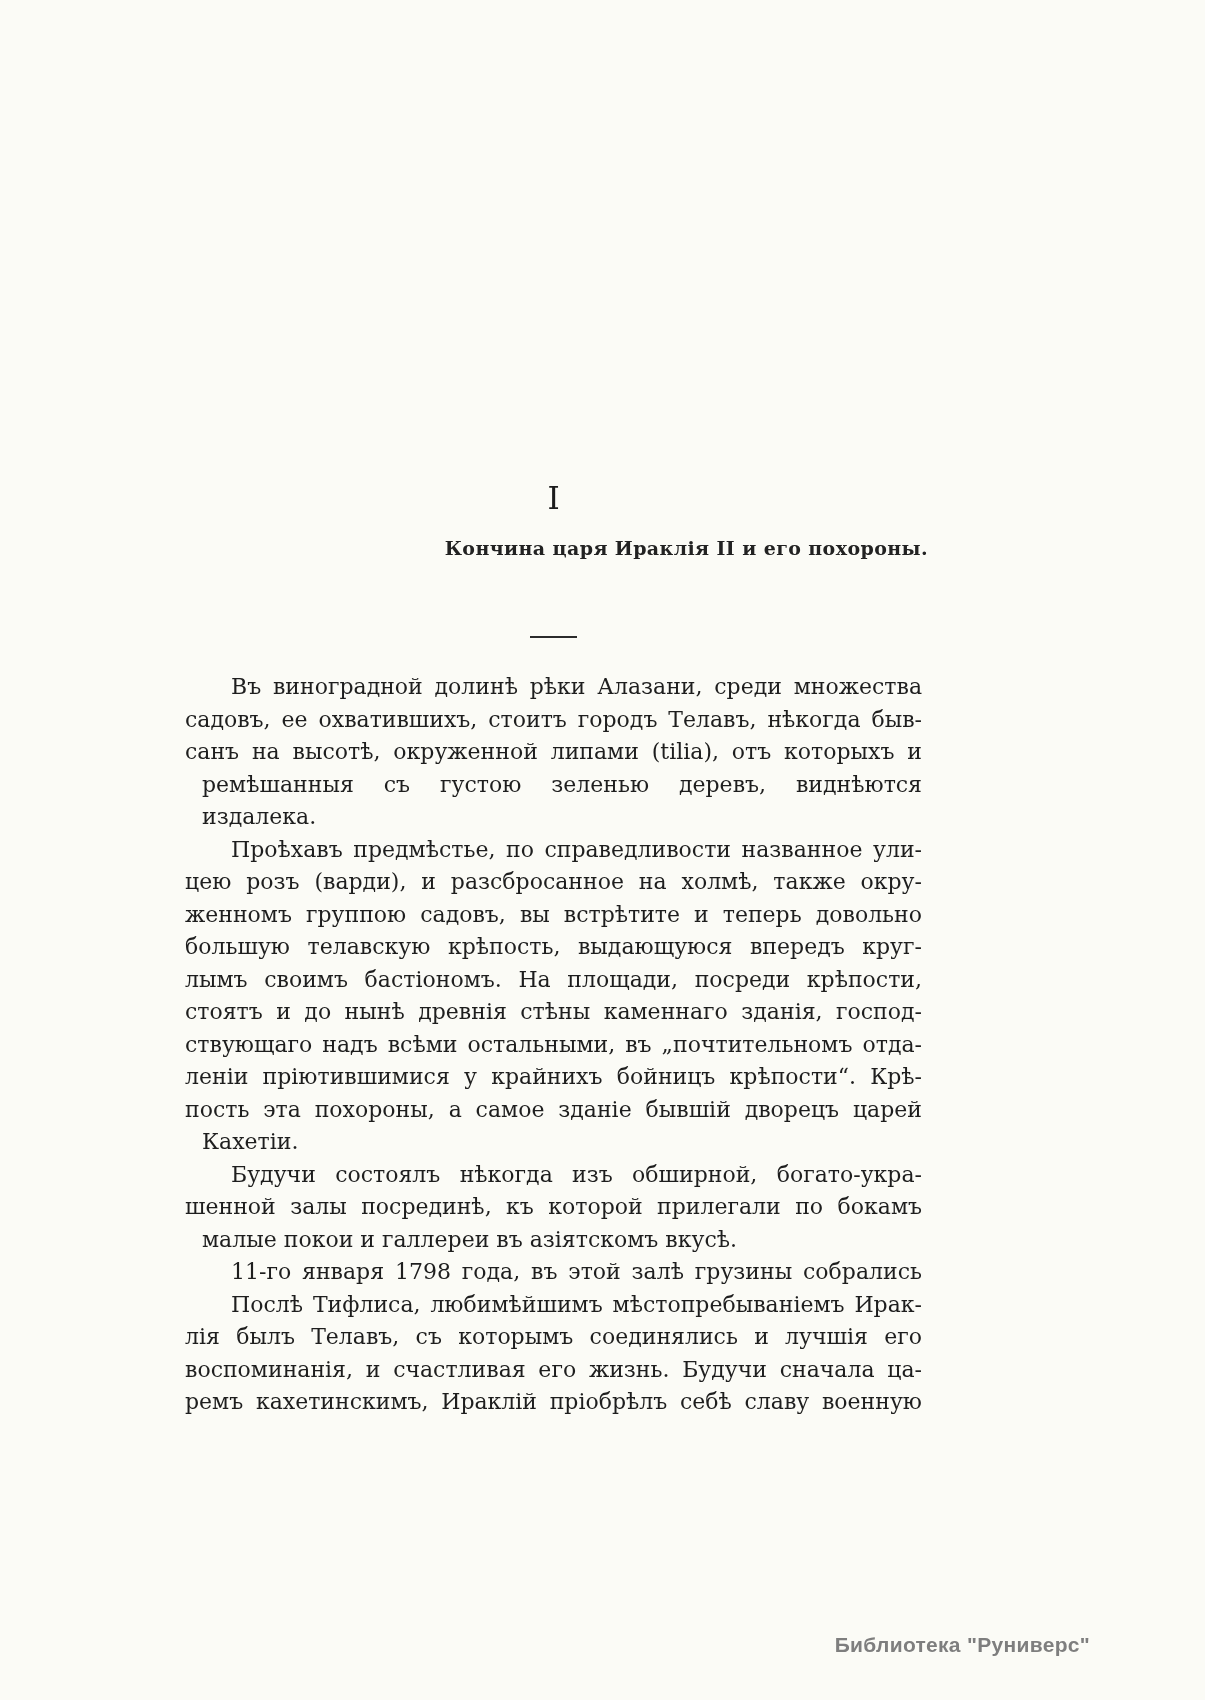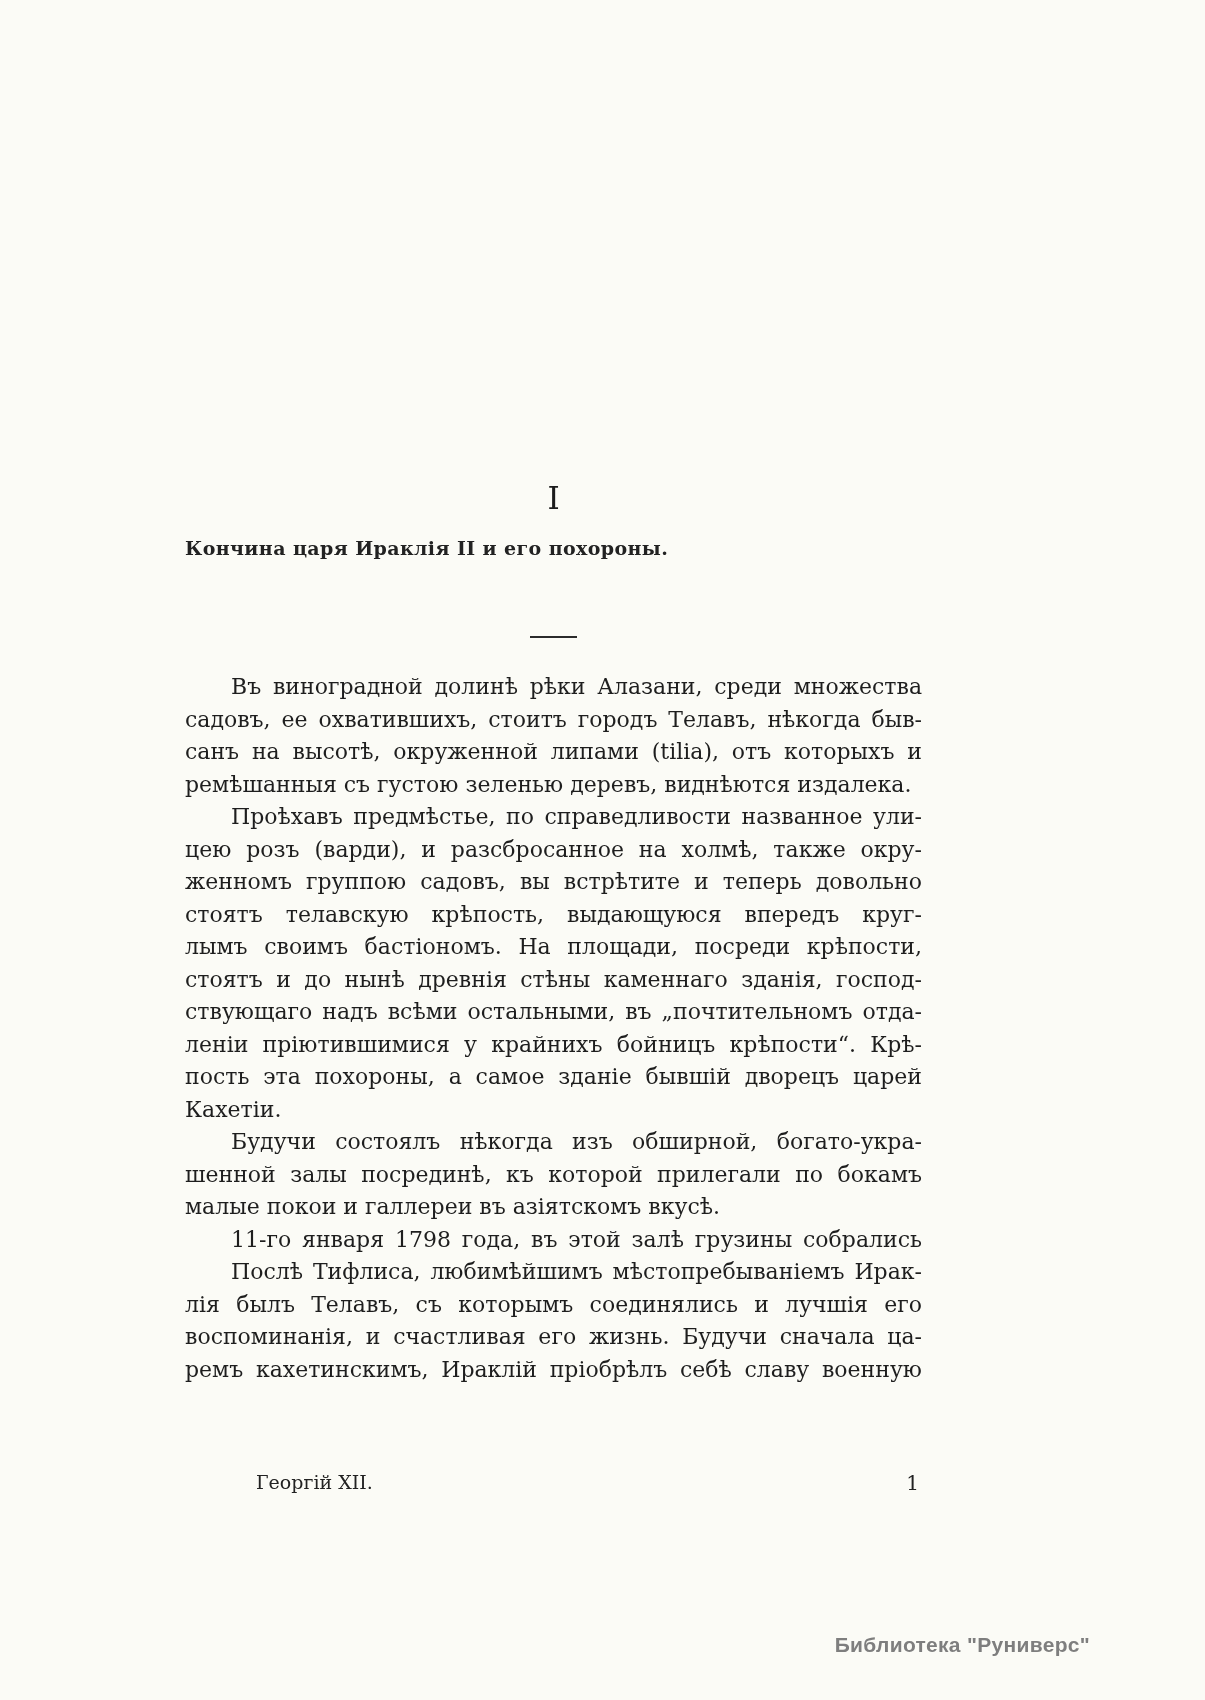--- a/index.html
+++ b/index.html
@@ -22,24 +22,24 @@
     left: 185px;
     width: 737px;
     top: 481px;
     text-align: center;
     font-size: 31px;
     line-height: 34px;
     color: #1c1c1c;
   }
   .heading {
     position: absolute;
-    left: 185px;
+    left: 191px;
     width: 737px;
     top: 537px;
-    text-align: left;
+    text-align: right;
     font-size: 19px;
     font-weight: bold;
     letter-spacing: 0.4px;
     color: #222;
   }
   .rule {
     position: absolute;
     left: 530px;
     width: 47px;
     top: 636px;
@@ -54,20 +54,21 @@
     font-size: 22px;
     line-height: 32.5px;
     color: #1e1e1e;
   }
   .line {
     text-align: justify;
     text-align-last: justify;
   }
   .line.last {
     text-align-last: left;
+    margin-left: 17px;
   }
   .line.indent {
     text-indent: 46px;
   }
   .footer {
     position: absolute;
     left: 185px;
     top: 1471px;
     width: 737px;
     height: 30px;
@@ -111,21 +112,21 @@
       <div>
         <div class="line indent">Въ виноградной долинѣ рѣки Алазани, среди множества</div>
         <div class="line">садовъ, ее охватившихъ, стоитъ городъ Телавъ, нѣкогда быв-</div>
         <div class="line">санъ на высотѣ, окруженной липами (tilia), отъ которыхъ и</div>
         <div class="line last">ремѣшанныя съ густою зеленью деревъ, виднѣются издалека.</div>
       </div>
       <div>
         <div class="line indent">Проѣхавъ предмѣстье, по справедливости названное ули-</div>
         <div class="line">цею розъ (варди), и разсбросанное на холмѣ, также окру-</div>
         <div class="line">женномъ группою садовъ, вы встрѣтите и теперь довольно</div>
-        <div class="line">стоятъ телавскую крѣпость, выдающуюся впередъ круг-</div>
+        <div class="line">большую телавскую крѣпость, выдающуюся впередъ круг-</div>
         <div class="line">лымъ своимъ бастіономъ. На площади, посреди крѣпости,</div>
         <div class="line">стоятъ и до нынѣ древнія стѣны каменнаго зданія, господ-</div>
         <div class="line">ствующаго надъ всѣми остальными, въ „почтительномъ отда-</div>
         <div class="line">леніи пріютившимися у крайнихъ бойницъ крѣпости“. Крѣ-</div>
         <div class="line">пость эта похороны, а самое зданіе бывшій дворецъ царей</div>
         <div class="line last">Кахетіи.</div>
       </div>
       <div>
         <div class="line indent">Будучи состоялъ нѣкогда изъ обширной, богато-укра-</div>
         <div class="line">шенной залы посрединѣ, къ которой прилегали по бокамъ</div>
@@ -135,20 +136,16 @@
         <div class="line indent">11-го января 1798 года, въ этой залѣ грузины собрались</div>
       </div>
       <div>
         <div class="line indent">Послѣ Тифлиса, любимѣйшимъ мѣстопребываніемъ Ирак-</div>
         <div class="line">лія былъ Телавъ, съ которымъ соединялись и лучшія его</div>
         <div class="line">воспоминанія, и счастливая его жизнь. Будучи сначала ца-</div>
         <div class="line">ремъ кахетинскимъ, Ираклій пріобрѣлъ себѣ славу военную</div>
       </div>
     </div>
 
-  <div class="footer">
-    <span class="sig">Георгій XII.</span>
-    <span class="pagenum">1</span>
-  </div>
 
   <div class="watermark">Библиотека "Руниверс"</div>
 
 </div>
 
 </body></html>

